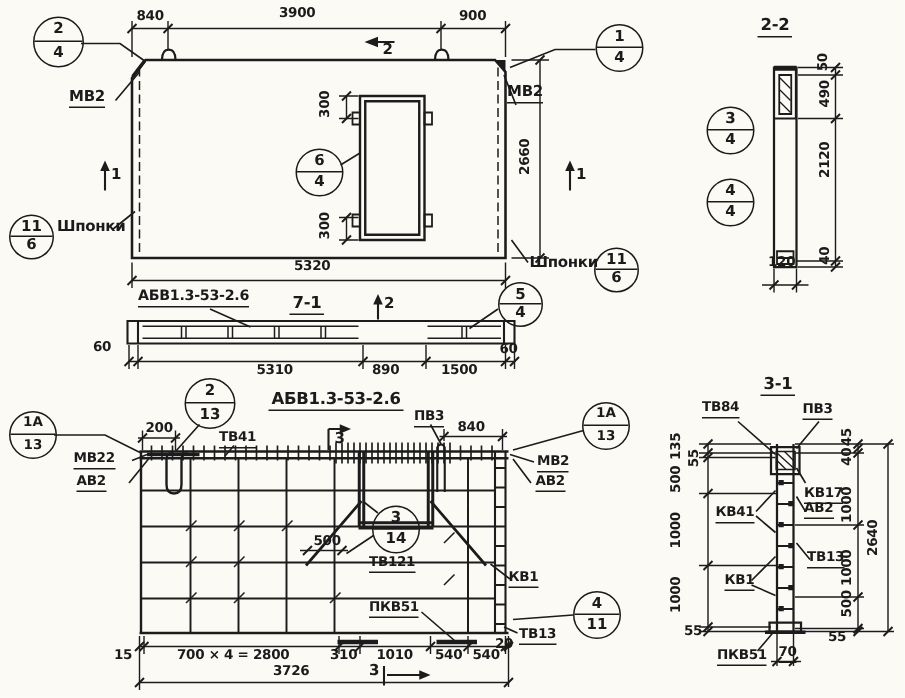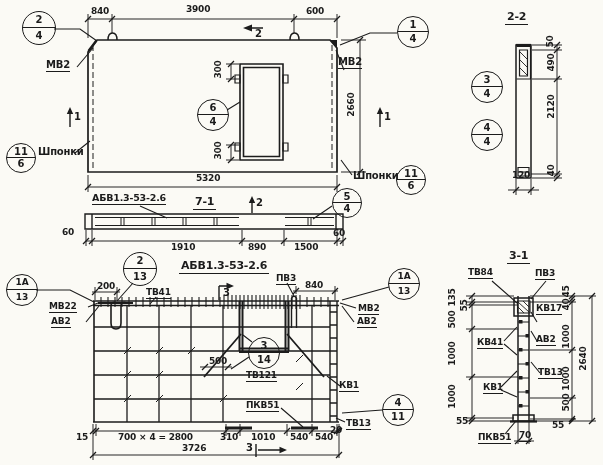--- a/index.html
+++ b/index.html
@@ -73,21 +73,21 @@
     <path stroke-width="1.1" d="M54,29 L80,29 L97,41 M397,33 L370,33 L340,45 M227,110 L240,102 M77,67 L93,48 M344,70 L336,50 M75,153 L90,141 M352,175 L341,160 M140,206 L167,218 M332,206 L313,219 M36,290 L70,290 L94,302 M133,283 L117,301 M156,297 L150,304 M88,307 L98,303 M86,322 L99,306 M287,283 L294,296 M356,308 L340,303 M354,322 L342,306 M389,287 L342,300 M249,357 L231,369 M252,342 L243,335 M340,386 L327,376 M281,408 L303,427 M345,422 L336,418 M382,410 L342,413 M492,281 L517,303 M546,281 L531,299 M537,322 L531,312 M537,341 L531,331 M540,373 L531,362 M504,341 L517,327 M504,344 L517,355 M501,387 L517,371 M501,390 L517,397 M505,434 L516,421"></path>
 
     <path stroke-width="1.4" d="M263,28H248 M70,127V112 M380,127V112 M252,213V201 M219,300V286 M219,286H228 M256,457V444 M258,450H281"></path>
     <path fill="#1c1c1c" stroke="none" d="M243,28 L252,24.5 L252,31.5 Z M70,107 L66.8,114 L73.2,114 Z M380,107 L376.8,114 L383.2,114 Z M252,196 L248.8,203 L255.2,203 Z M234,286 L226.5,282.8 L226.5,289.2 Z M287,450 L279.5,446.8 L279.5,453.2 Z"></path>
   </g>
 </svg>
 
 
 <span class="lbl" style="left:91px;top:7px">840</span>
 <span class="lbl" style="left:186px;top:5px">3900</span>
-<span class="lbl" style="left:306px;top:7px">600</span>
+<span class="lbl" style="left:306px;top:7px">900</span>
 <span class="lbl vt" style="left:331px;top:100px">2660</span>
 <span class="lbl" style="left:196px;top:174px">5320</span>
 <span class="lbl vt" style="left:198px;top:65px">300</span>
 <span class="lbl vt" style="left:198px;top:146px">300</span>
 <span class="lbl b10 ul" style="left:46px;top:60px">МВ2</span>
 <span class="lbl b10 ul" style="left:338px;top:57px">МВ2</span>
 <span class="lbl b10" style="left:38px;top:147px">Шпонки</span>
 <span class="lbl b10" style="left:353px;top:171px">Шпонки</span>
 <span class="lbl b10" style="left:255px;top:29px">2</span>
 <span class="lbl b10" style="left:74px;top:112px">1</span>
@@ -128,21 +128,21 @@
 <div class="callout" style="left:471px;top:119px;width:30px;height:30px">
   <span class="ct">4</span>
   <span class="cb">4</span>
 </div>
 
 
 <span class="lbl ul" style="left:92px;top:193px;font-size:9.5px">АБВ1.3-53-2.6</span>
 <span class="lbl title" style="left:193px;top:196px">7-1</span>
 <span class="lbl b10" style="left:256px;top:198px">2</span>
 <span class="lbl" style="left:62px;top:228px">60</span>
-<span class="lbl" style="left:171px;top:243px">1910</span>
+<span class="lbl" style="left:171px;top:243px">5310</span>
 <span class="lbl" style="left:248px;top:243px">890</span>
 <span class="lbl" style="left:294px;top:243px">1500</span>
 <span class="lbl" style="left:333px;top:229px">60</span>
 <div class="callout" style="left:332px;top:188px;width:28px;height:28px">
   <span class="ct">5</span>
   <span class="cb">4</span>
 </div>
 
 
 <span class="lbl title" style="left:179px;top:260px">АБВ1.3-53-2.6</span>
@@ -189,21 +189,21 @@
 </div>
 <div class="callout" style="left:382px;top:394px;width:30px;height:30px">
   <span class="ct">4</span>
   <span class="cb">11</span>
 </div>
 
 
 <span class="lbl title" style="left:507px;top:250px">3-1</span>
 <span class="lbl ul" style="left:468px;top:268px">ТВ84</span>
 <span class="lbl ul" style="left:535px;top:269px">ПВ3</span>
-<span class="lbl ul" style="left:536px;top:304px">КВ17</span>
+<span class="lbl ul" style="left:536px;top:325px">КВ17</span>
 <span class="lbl ul" style="left:536px;top:335px">АВ2</span>
 <span class="lbl ul" style="left:538px;top:368px">ТВ13</span>
 <span class="lbl ul" style="left:477px;top:338px">КВ41</span>
 <span class="lbl ul" style="left:483px;top:383px">КВ1</span>
 <span class="lbl ul" style="left:478px;top:433px">ПКВ51</span>
 <span class="lbl ul" style="left:519px;top:431px">70</span>
 <span class="lbl vt" style="left:432px;top:293px">135</span>
 <span class="lbl vt" style="left:444px;top:301px">55</span>
 <span class="lbl vt" style="left:432px;top:315px">500</span>
 <span class="lbl vt" style="left:432px;top:349px">1000</span>

